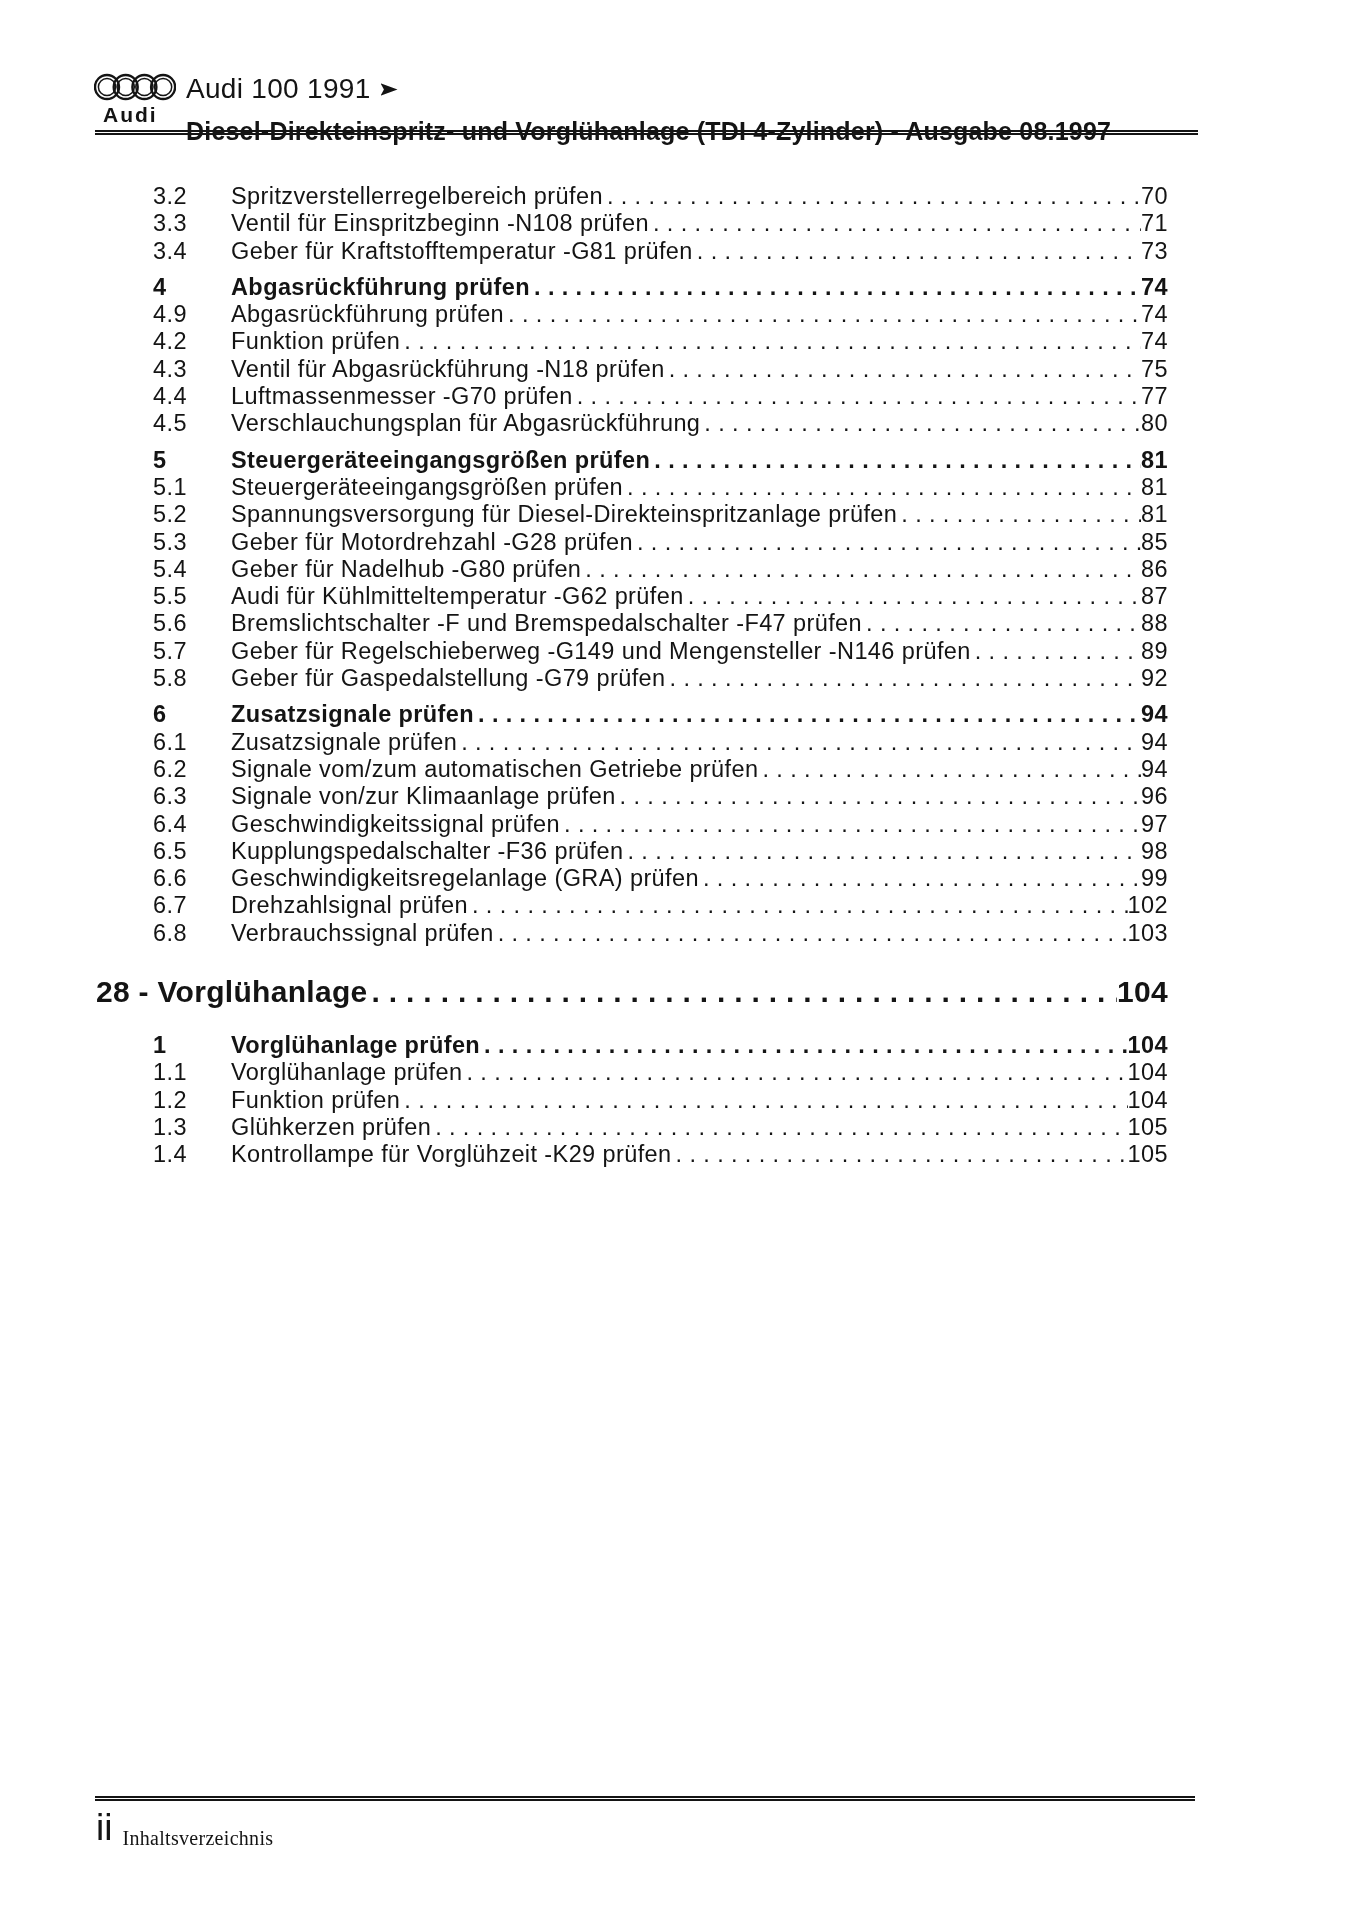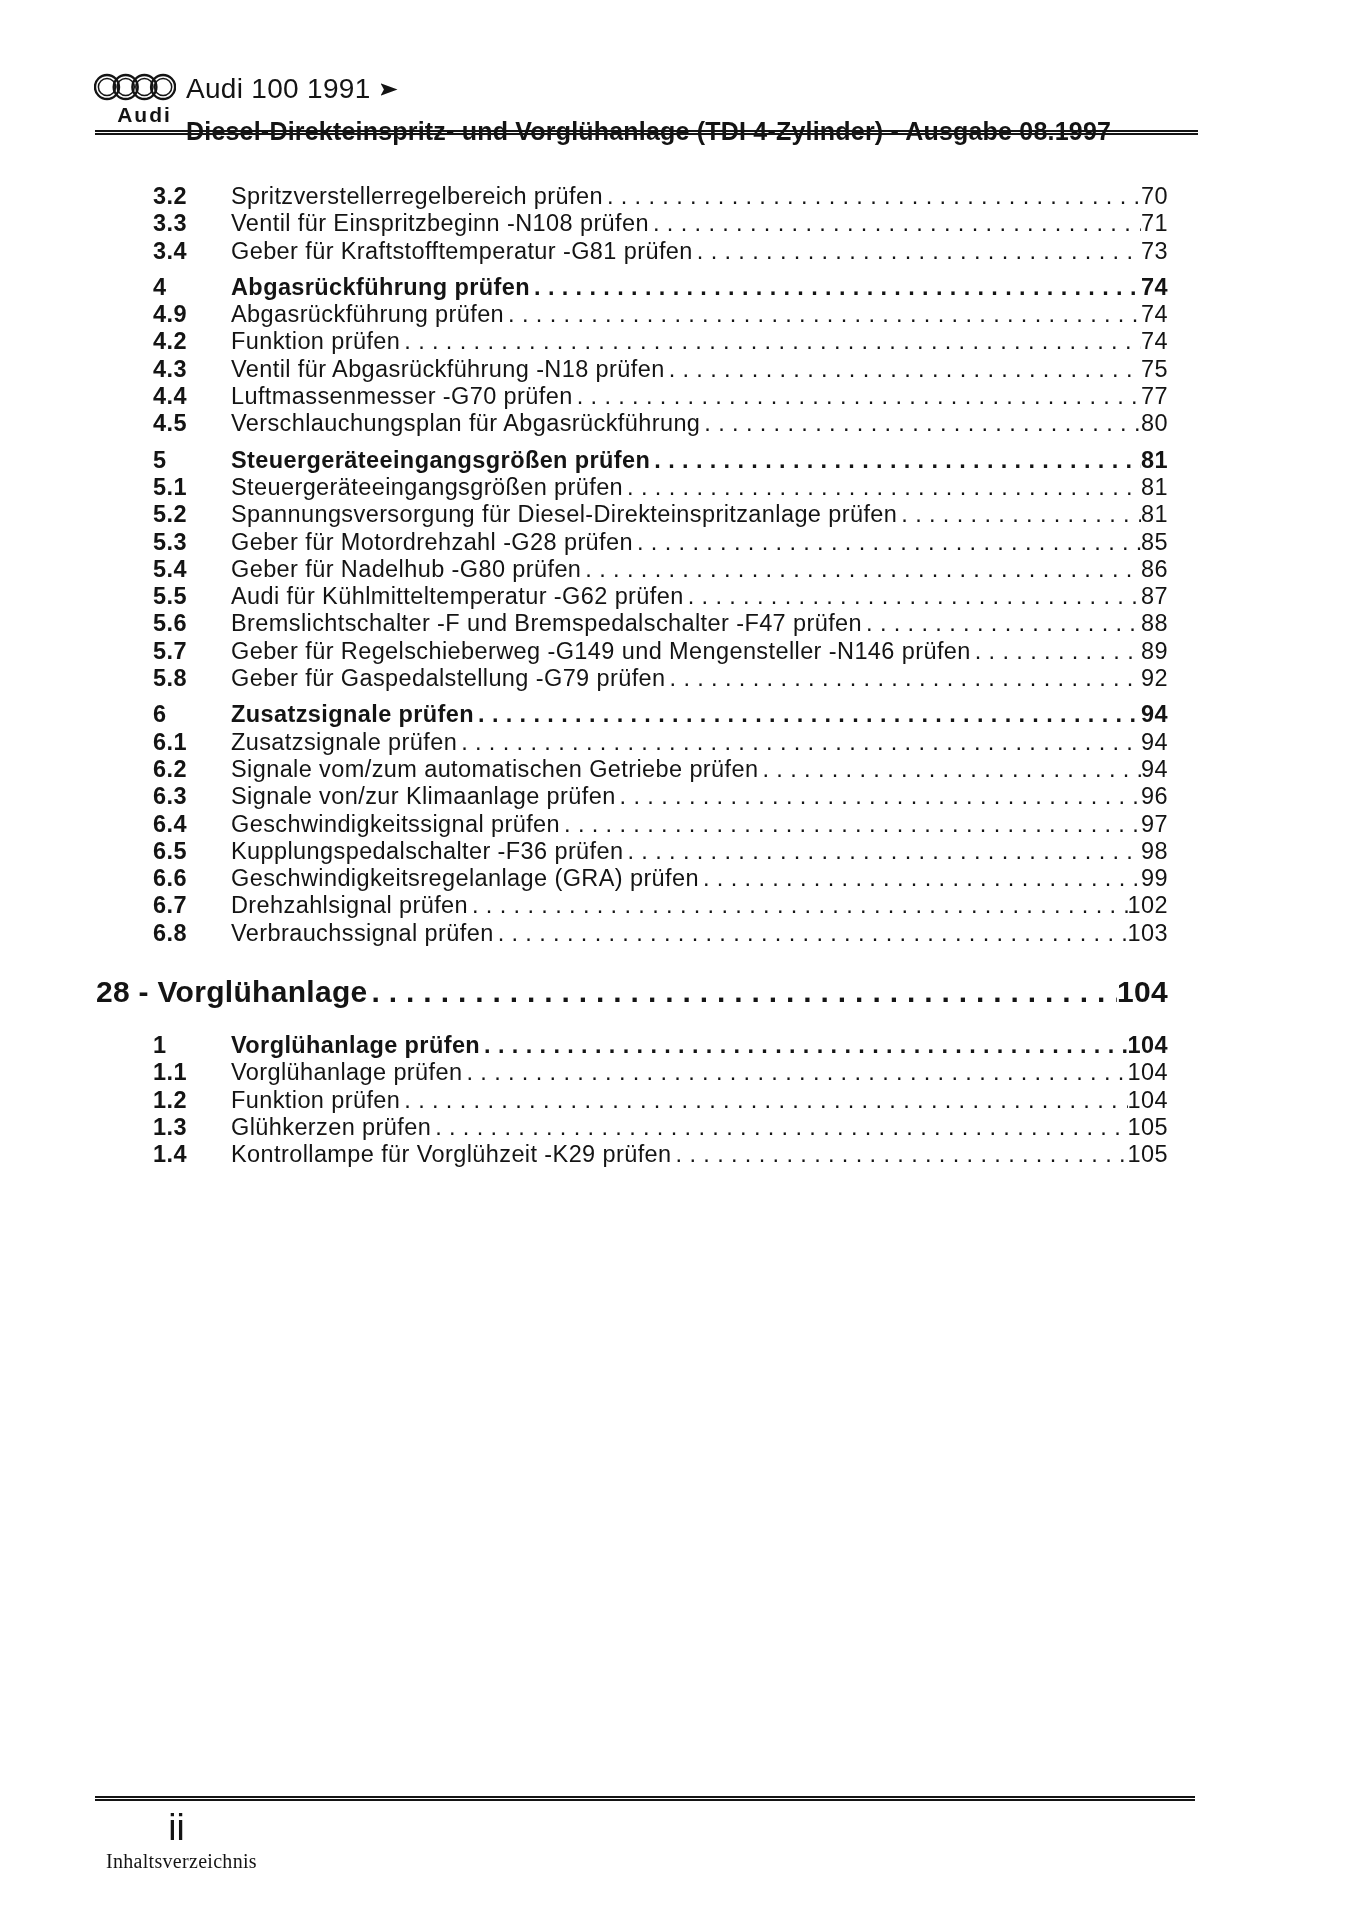--- a/index.html
+++ b/index.html
@@ -25,21 +25,20 @@
   .header {
     position: absolute;
     left: 94px;
     top: 70px;
     display: flex;
     align-items: flex-start;
   }
   .logo {
     width: 92px;
     flex: 0 0 92px;
-    text-align: center;
   }
   .logo svg { display: block; }
   .logo-word {
     font-weight: bold;
     font-size: 21px;
     letter-spacing: 2px;
     margin-left: 9px;
     margin-top: -1px;
     transform: scaleY(0.92);
   }
@@ -92,21 +91,20 @@
   }
   .toc-row {
     display: flex;
     font-size: 23.5px;
     line-height: 27.3px;
     letter-spacing: 0.4px;
     white-space: nowrap;
   }
   .toc-row .num {
     flex: 0 0 78px;
-    font-weight: bold;
   }
   .toc-row .title {
     flex: 0 0 auto;
   }
   .toc-row .leader {
     flex: 1 1 auto;
     min-width: 10px;
     overflow: hidden;
     padding-left: 4px;
   }
@@ -130,22 +128,21 @@
     margin-top: 27px;
     margin-bottom: 22px;
   }
 
   
   .footer {
     position: absolute;
     left: 96px;
     top: 1806px;
     display: flex;
-    align-items: center;
-    flex-direction: column;
+    align-items: flex-end;
   }
   .footer-page {
     font-size: 37px;
     line-height: 44px;
   }
   .footer-label {
     font-size: 20px;
     margin-left: 10px;
     letter-spacing: 0.3px;
     font-family: Liberation Serif, serif;

